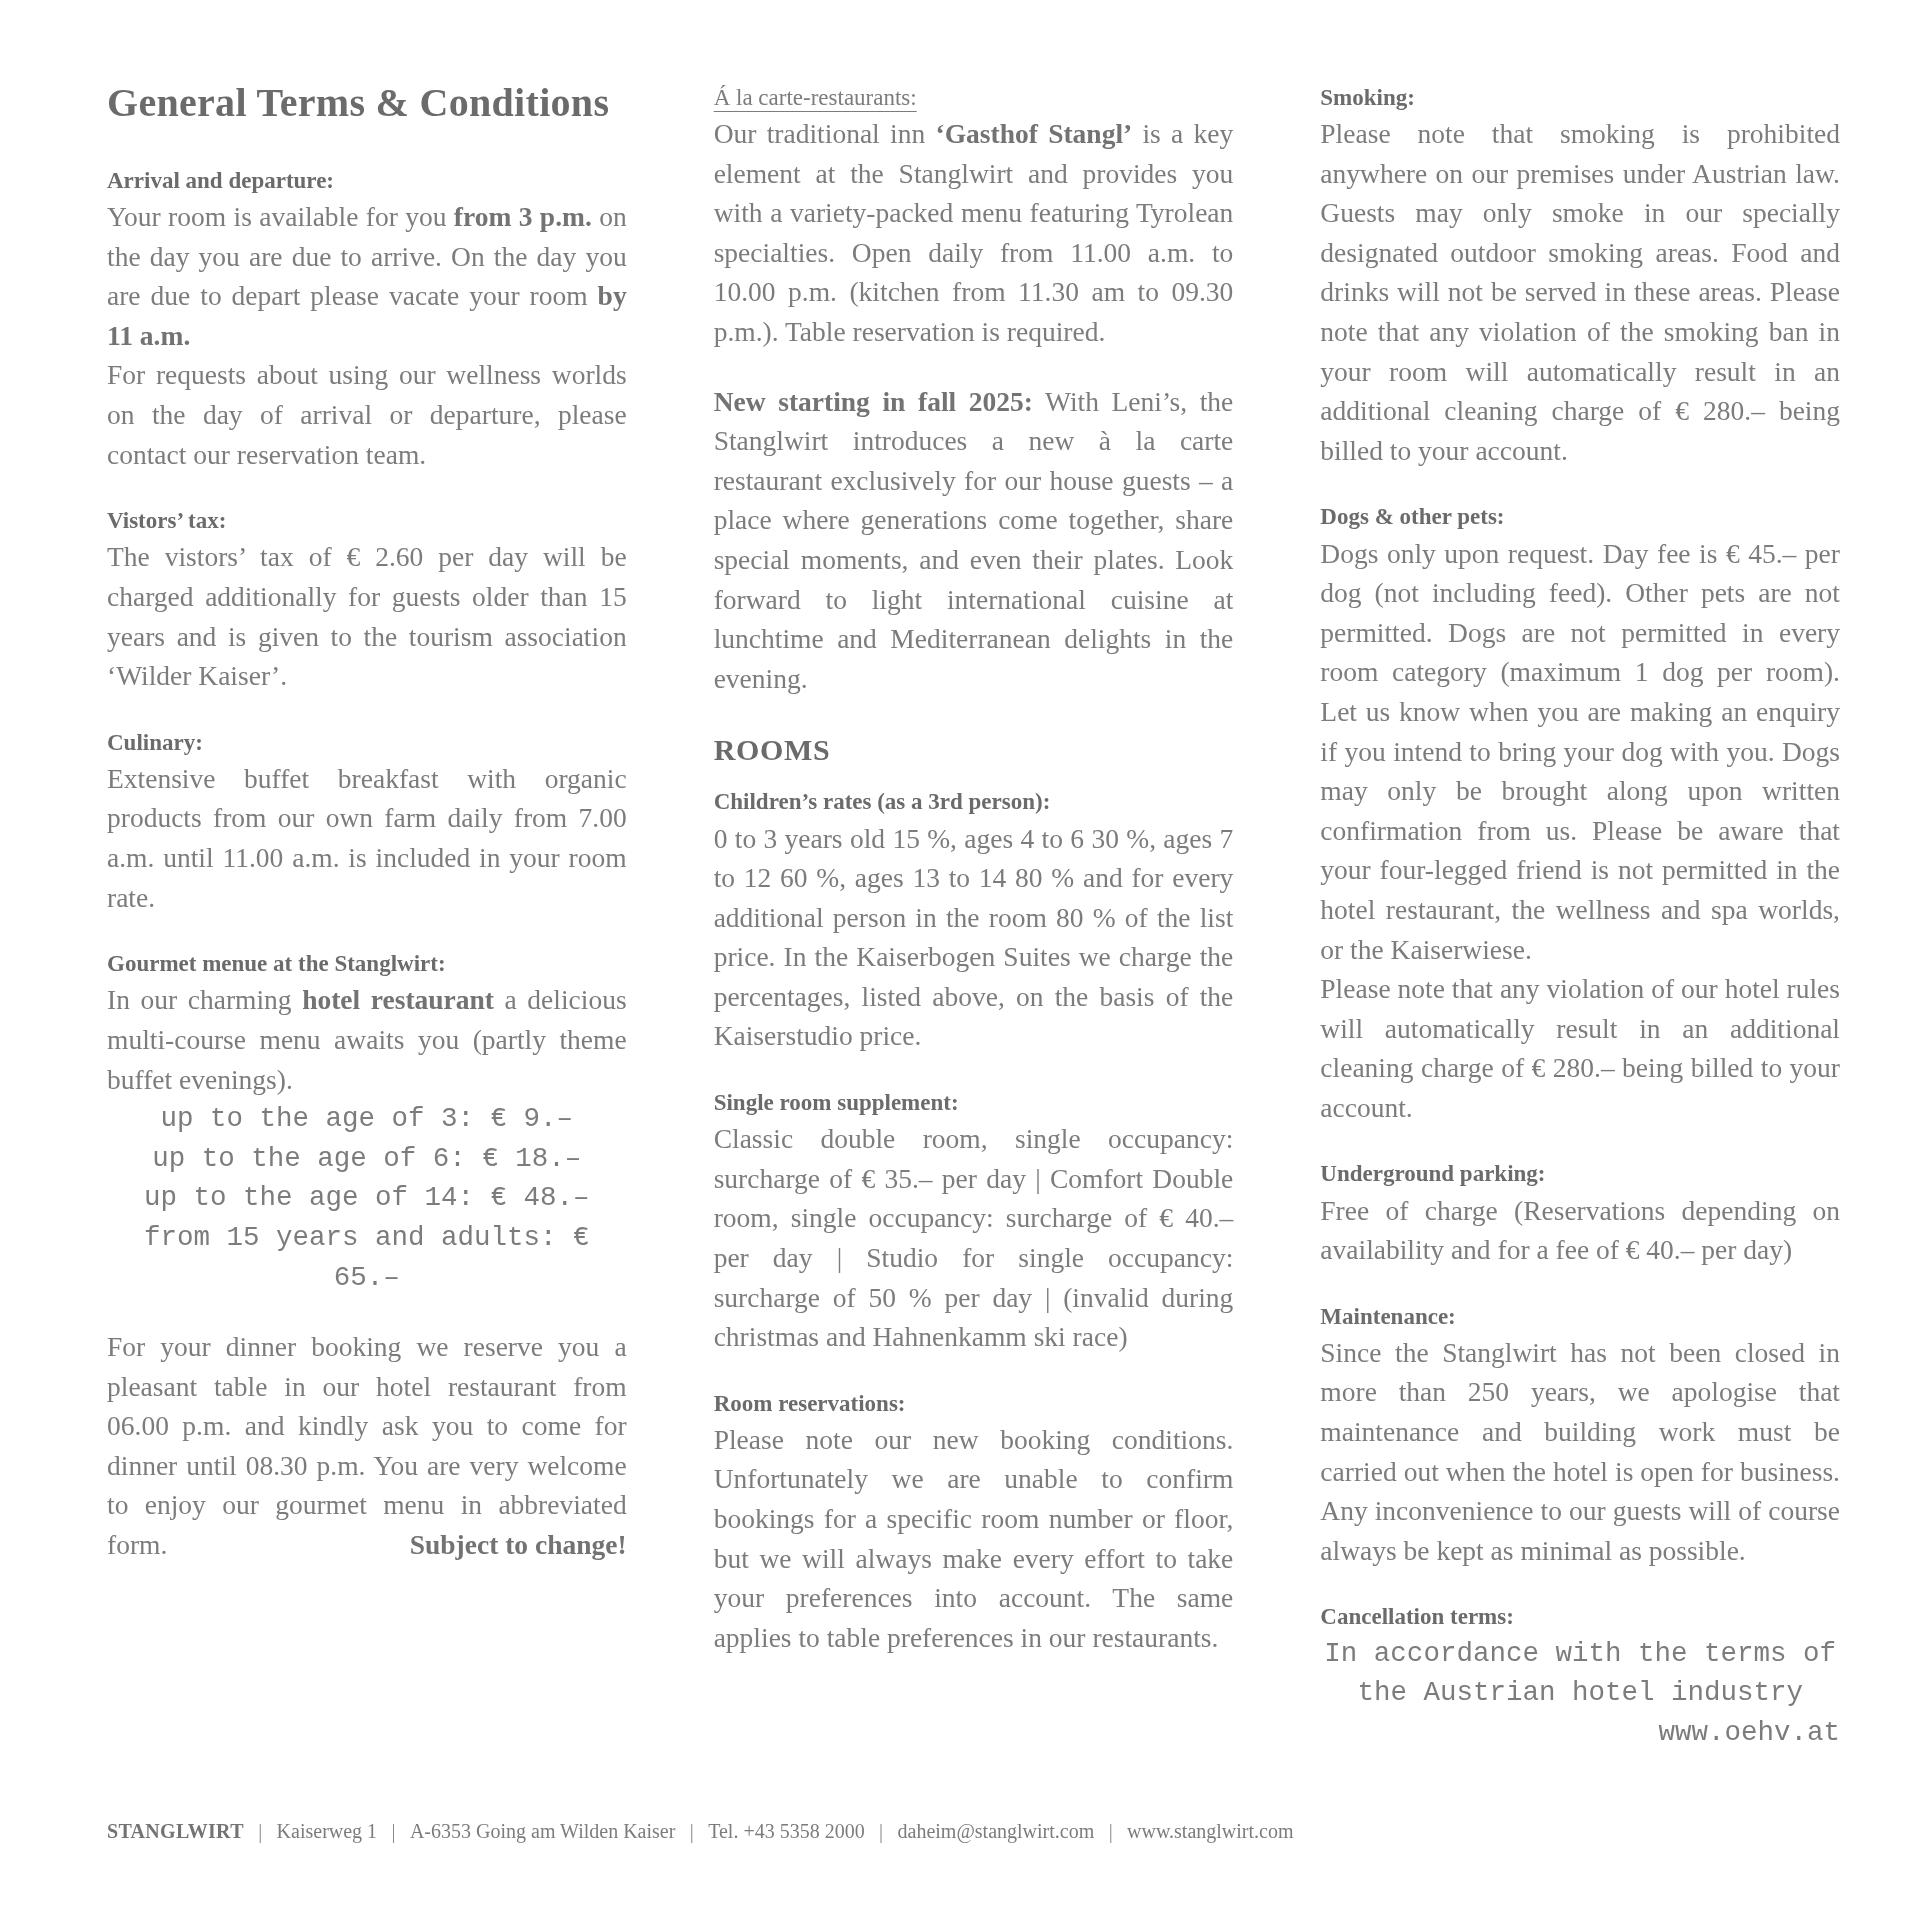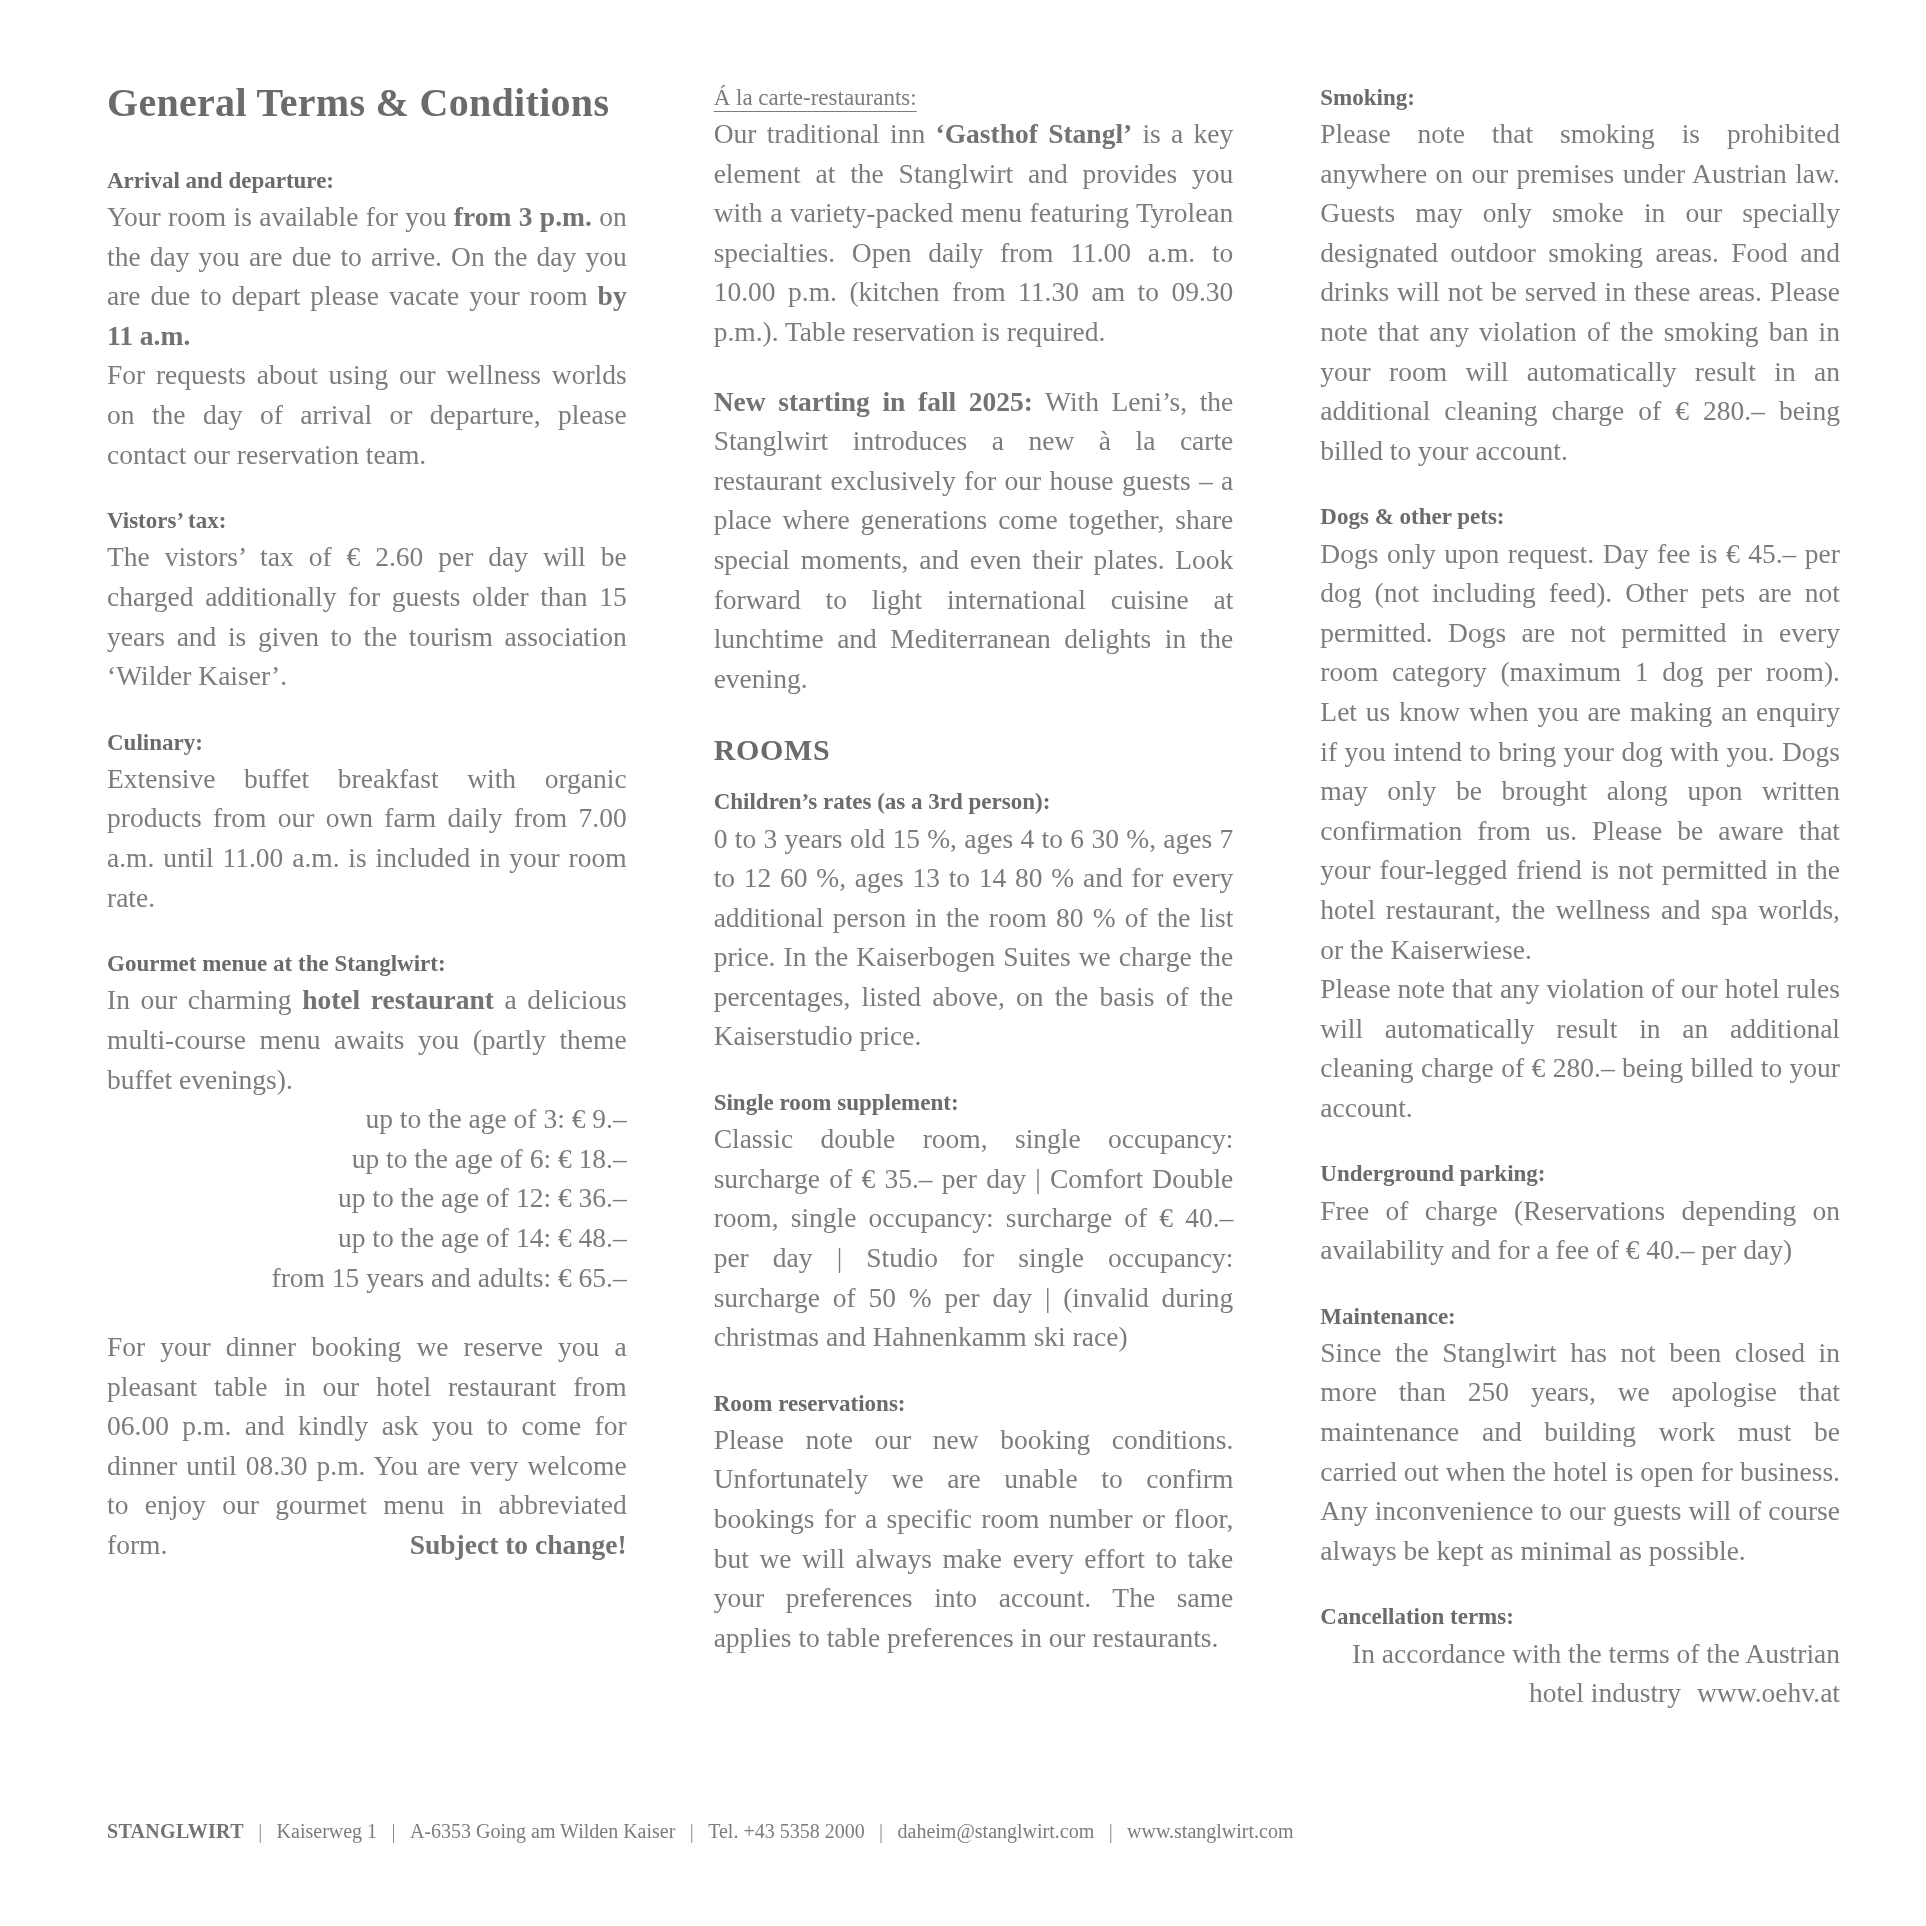--- a/index.html
+++ b/index.html
@@ -34,21 +34,21 @@
     text-decoration:underline;
     text-underline-offset:5.5px;
     text-decoration-thickness:1.4px;
   }
   h2.caps { font-size:30px; letter-spacing:0.7px; }
   p {
     font-size:27.5px; line-height:1.44;
     text-align:justify;
     hyphens:auto;
   }
-  p.left { text-align:right; hyphens:none; }
+  p.left { text-align:center; hyphens:none;font-family:Liberation Mono, monospace; }
   .b { font-weight:700; color:#737373; }
   .r { float:right;margin-left:16px; }
   .gap { margin-top:30px; }
   .gap-sm { margin-top:13.8px; }
   .footer {
     font-size:20px; white-space:nowrap;
     padding-top:41px;
     color:#7c7c7c;
   }
   .footer .sep { margin:0 14.4px; font-weight:400; color:#8a8a8a; }
@@ -66,21 +66,20 @@
         <p><span>For requests about using our wellness worlds on the day of arrival or departure, please contact our reservation team.</span></p>
         <h2 class="gap">Vistors’ tax:</h2>
         <p><span>The vistors’ tax of € 2.60 per day will be charged additionally for guests older than 15 years and is given to the tourism association ‘Wilder Kaiser’.</span></p>
         <h2 class="gap">Culinary:</h2>
         <p><span>Extensive buffet breakfast with organic products from our own farm daily from 7.00 a.m. until 11.00 a.m. is included in your room rate.</span></p>
         <h2 class="gap">Gourmet menue at the Stanglwirt:</h2>
         <p><span>In our charming </span><span class="b">hotel restaurant</span><span> a delicious multi-course menu awaits you (partly theme buffet evenings).</span></p>
         <div>
           <p class="left">up to the age of 3: € 9.–</p>
           <p class="left">up to the age of 6: € 18.–</p>
-          <p class="left">up to the age of 12: € 36.–</p>
           <p class="left">up to the age of 14: € 48.–</p>
           <p class="left">from 15 years and adults: € 65.–</p>
         </div>
         <p class="gap"><span>For your dinner booking we reserve you a pleasant table in our hotel restaurant from 06.00 p.m. and kindly ask you to come for dinner until 08.30 p.m. You are very welcome to enjoy our gourmet menu in abbreviated form. </span><span class="b r">Subject to change!</span></p>
       </div>
     <div class="col">
         <h2 class="u">Á la carte-restaurants:</h2>
         <p><span>Our traditional inn </span><span class="b">‘Gasthof Stangl’</span><span> is a key element at the Stanglwirt and provides you with a variety-packed menu featuring Tyrolean specialties. Open daily from 11.00 a.m. to 10.00 p.m. (kitchen from 11.30 am to 09.30 p.m.). Table reservation is required.</span></p>
         <p class="gap"><span class="b">New starting in fall 2025:</span><span> With Leni’s, the Stanglwirt introduces a new à la carte restaurant exclusively for our house guests – a place where generations come together, share special moments, and even their plates. Look forward to light international cuisine at lunchtime and Mediterranean delights in the evening.</span></p>
         <h2 class="caps gap">ROOMS</h2>

